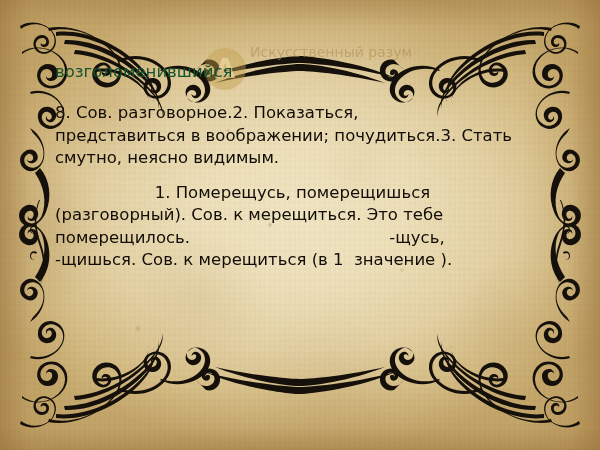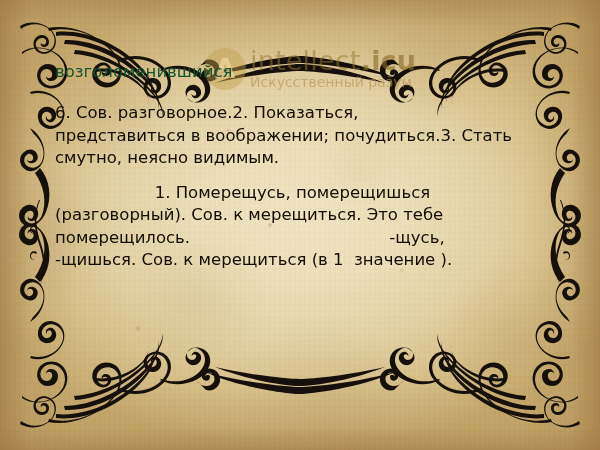--- a/index.html
+++ b/index.html
@@ -263,28 +263,27 @@
       <path d="M37,226 C33,224 30,226 30,230 C30,233 33,235 35,233 C33,234 31,233 31,230 C31,227 34,226 36,228 Z"></path>
       <path d="M37,252 C33,250 30,252 30,256 C30,259 33,261 35,259 C33,260 31,259 31,256 C31,253 34,252 36,254 Z"></path>
     </g>
   </svg>
 
   <div class="watermark">
     <div class="wm-logo">
       <div class="wm-logo-letter">A</div>
     </div>
     <div class="wm-text">
-      <div class="wm-title"><span>intellect</span><b><span>.</span><span>icu</span></b></div>
       <div class="wm-sub">Искусственный  разум</div>
     </div>
   </div>
 
   <div class="content">
     <div class="headword">возголоменившийся</div>
-    <div class="definition">6. Сов. разговорное.2. Показаться,
+    <div class="definition">8. Сов. разговорное.2. Показаться,
 представиться в воображении; почудиться.3. Стать
 смутно, неясно видимым.</div>
     <div class="definition def-block-2">                   1. Померещусь, померещишься
 (разговорный). Сов. к мерещиться. Это тебе
 померещилось.                                      -щусь,
 -щишься. Сов. к мерещиться (в 1  значение ).</div>
   </div>
 
 </div>
 

